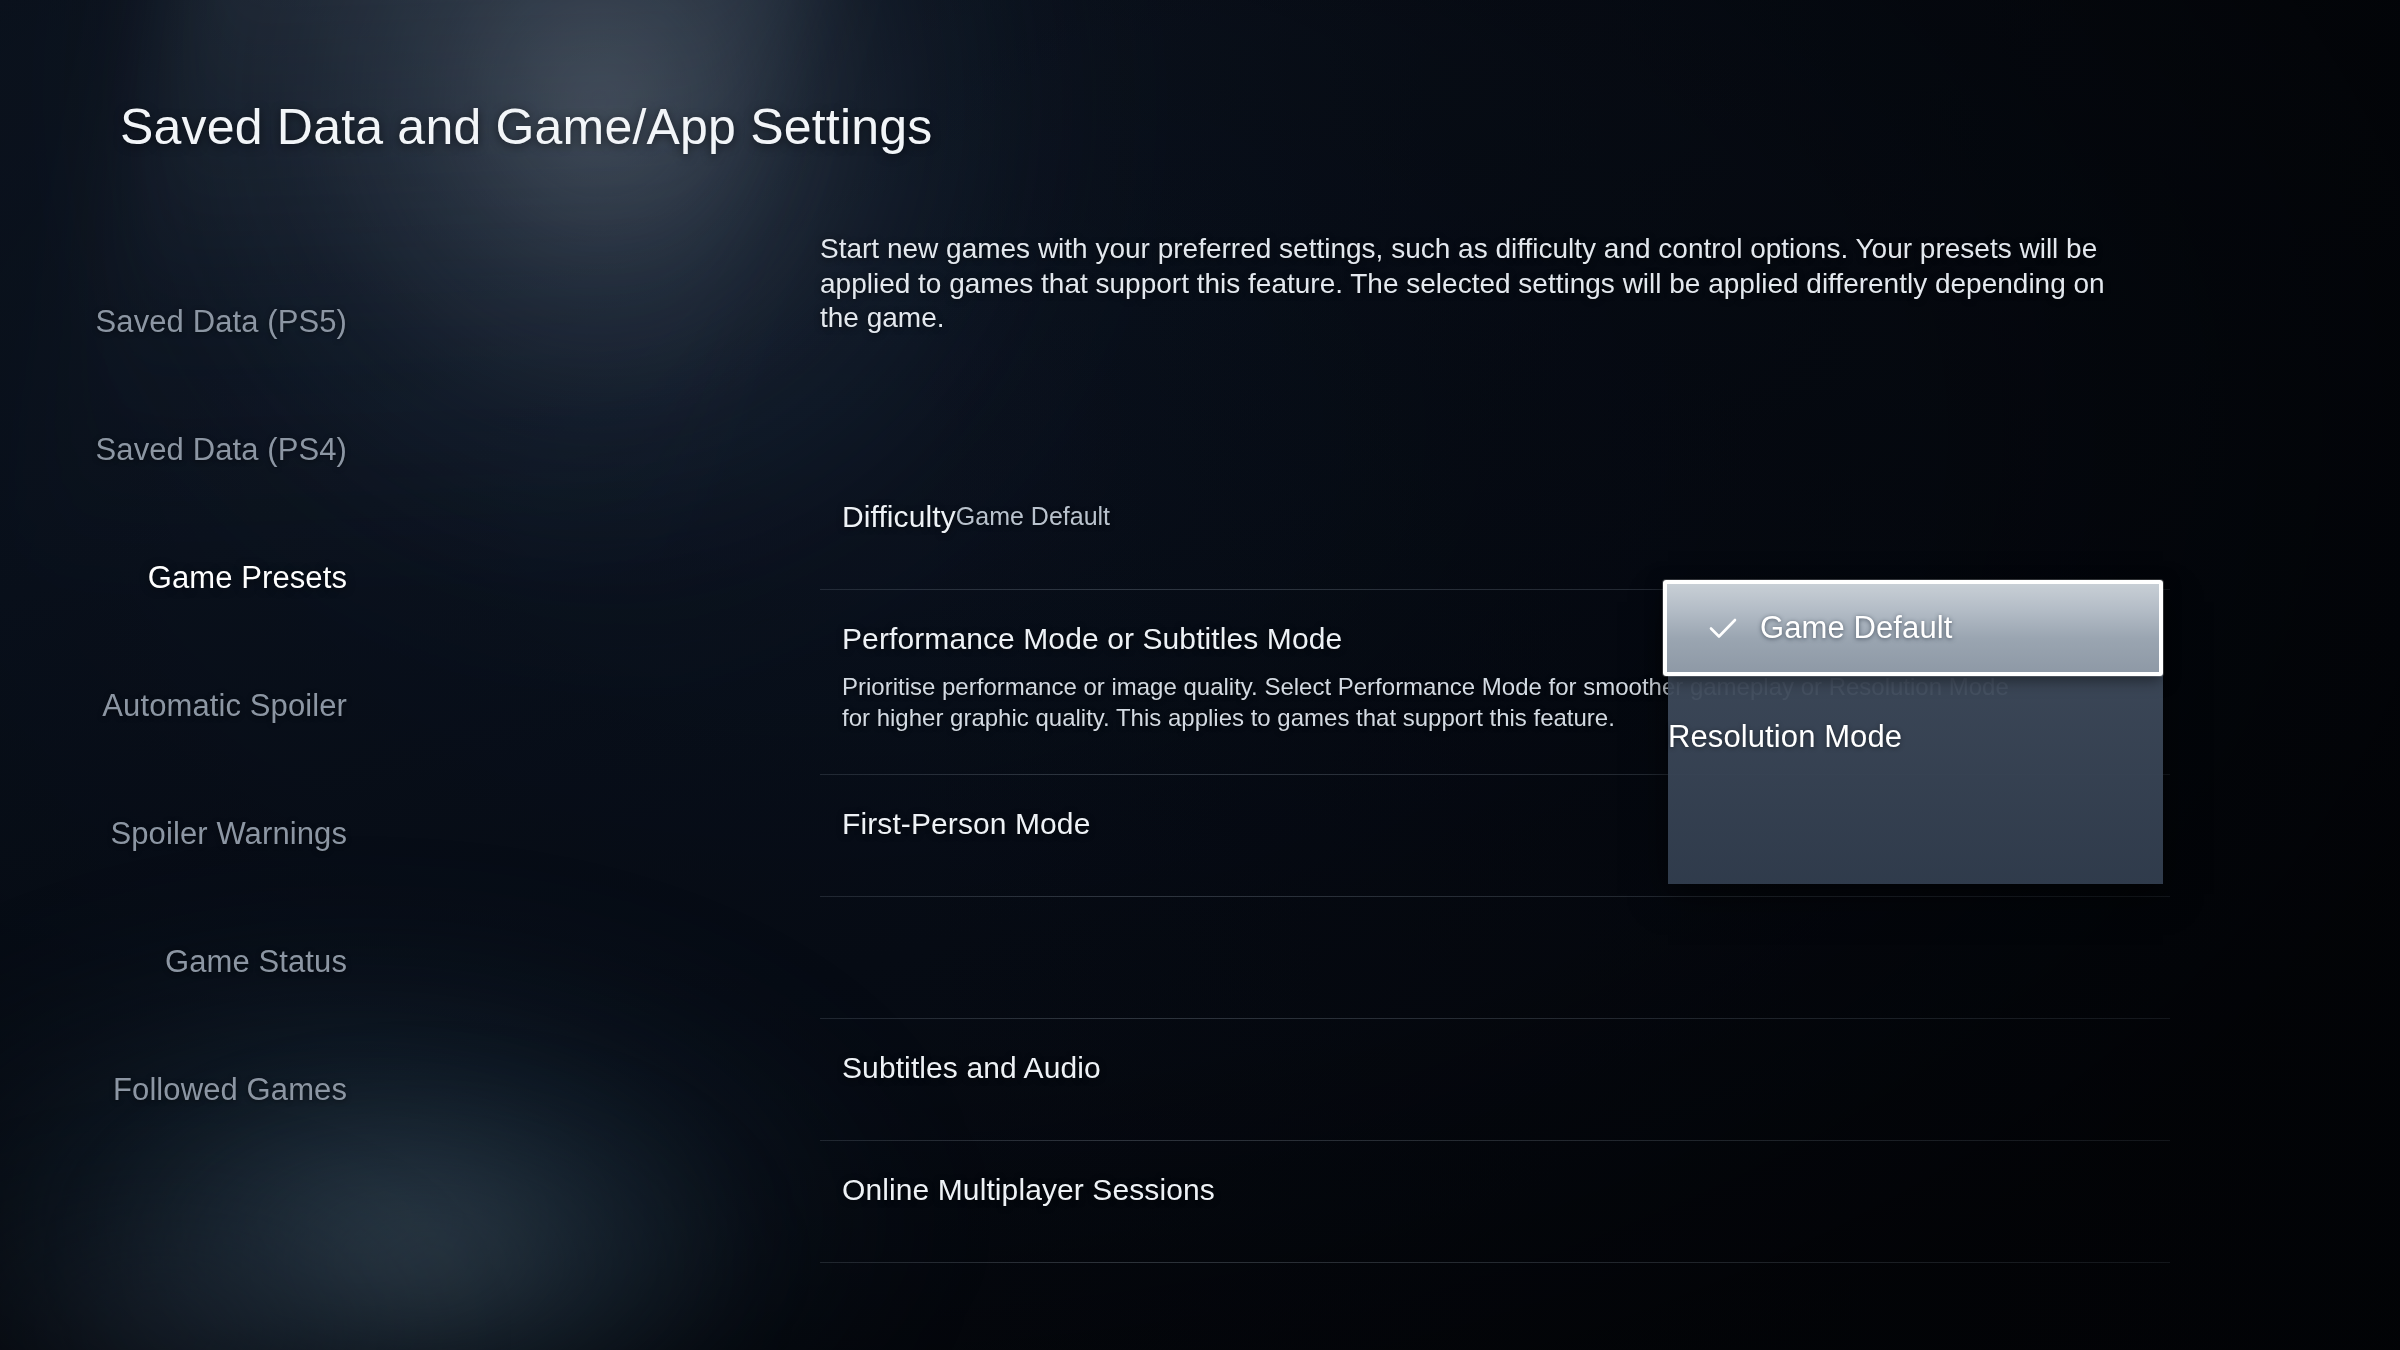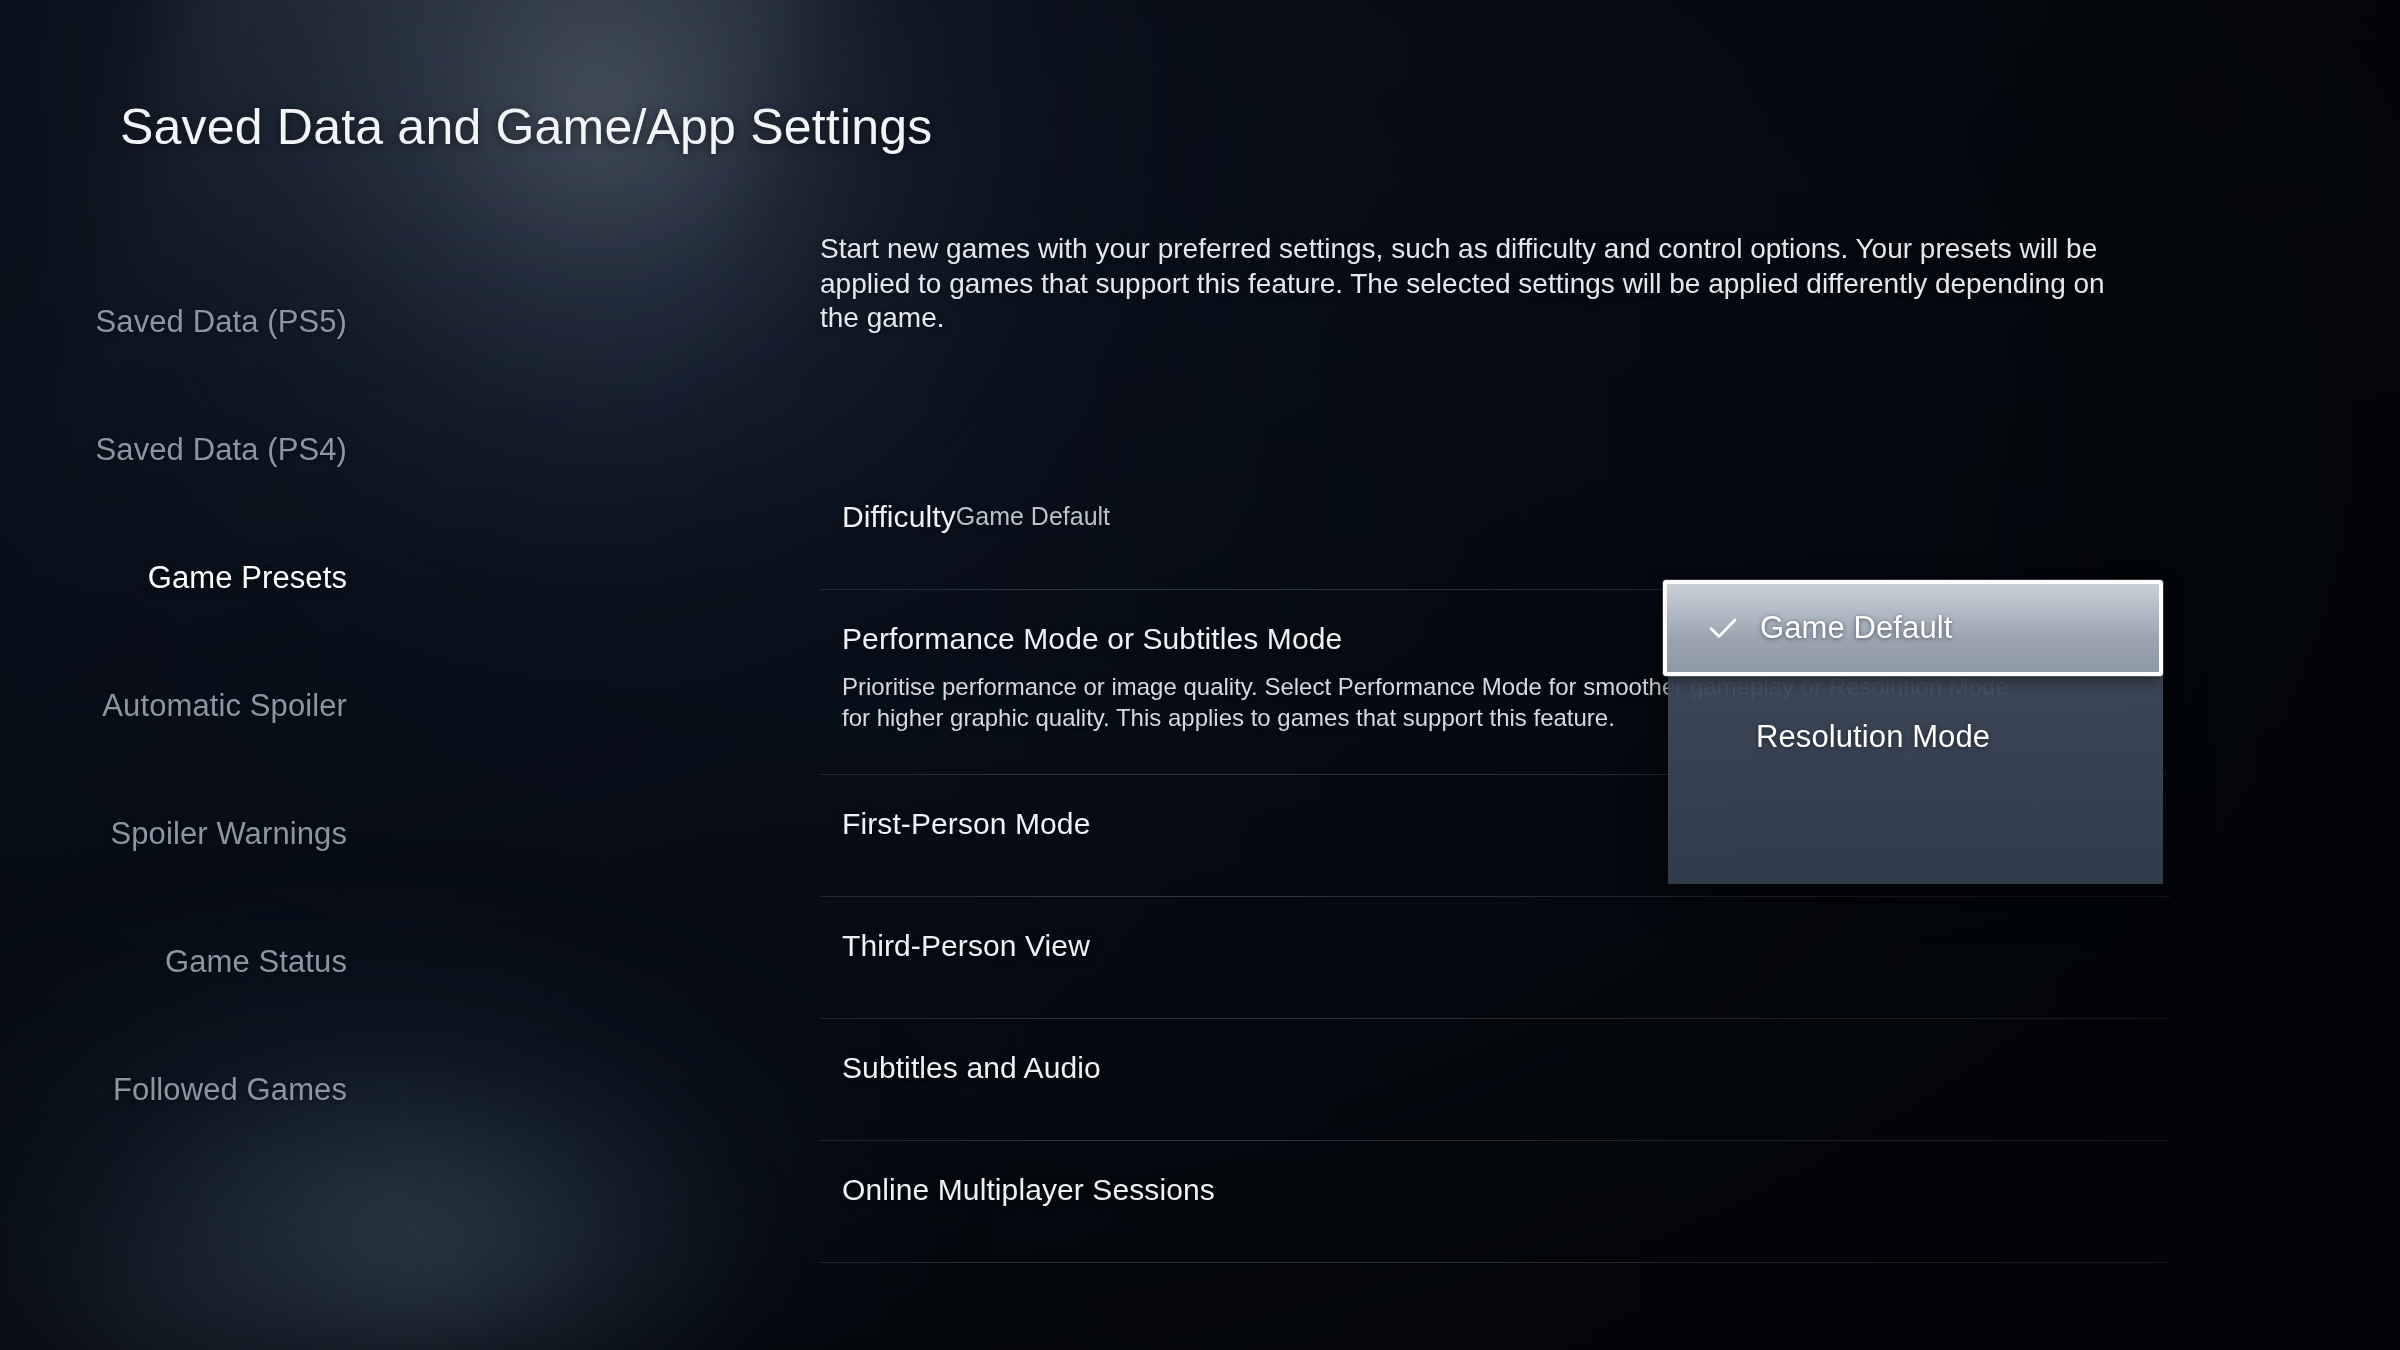--- a/index.html
+++ b/index.html
@@ -238,21 +238,20 @@
         rgba(50, 62, 79, 0.95) 100%);
     box-shadow: 0 10px 34px rgba(0, 0, 0, 0.55);
   }
   .dd-item {
     height: 90px;
     display: flex;
     align-items: center;
     font-size: 31px;
     color: #ffffff;
     box-sizing: border-box;
-    padding-left: 88px;
     letter-spacing: 0.1px;
     text-shadow: 0 1px 5px rgba(0,0,0,0.45);
   }
   .dd-item:nth-child(2) { margin-top: 10px; }
   .dd-item.selected {
     position: absolute;
     left: -5px;
     top: -12px;
     width: 500px;
     height: 96px;
@@ -343,23 +342,20 @@
           <div class="row-divider"></div>
         </div>
         <div class="row">
           <div class="row-left">
             <div class="row-label">First-Person Mode</div>
           </div>
           <div class="row-value"></div>
           <div class="row-divider"></div>
         </div>
         <div class="row">
-          <div class="row-left">
-            <div class="row-label">Third-Person View</div>
-          </div>
           <div class="row-value"></div>
           <div class="row-divider"></div>
         </div>
         <div class="row">
           <div class="row-left">
             <div class="row-label">Subtitles and Audio</div>
           </div>
           <div class="row-value"></div>
           <div class="row-divider"></div>
         </div>

